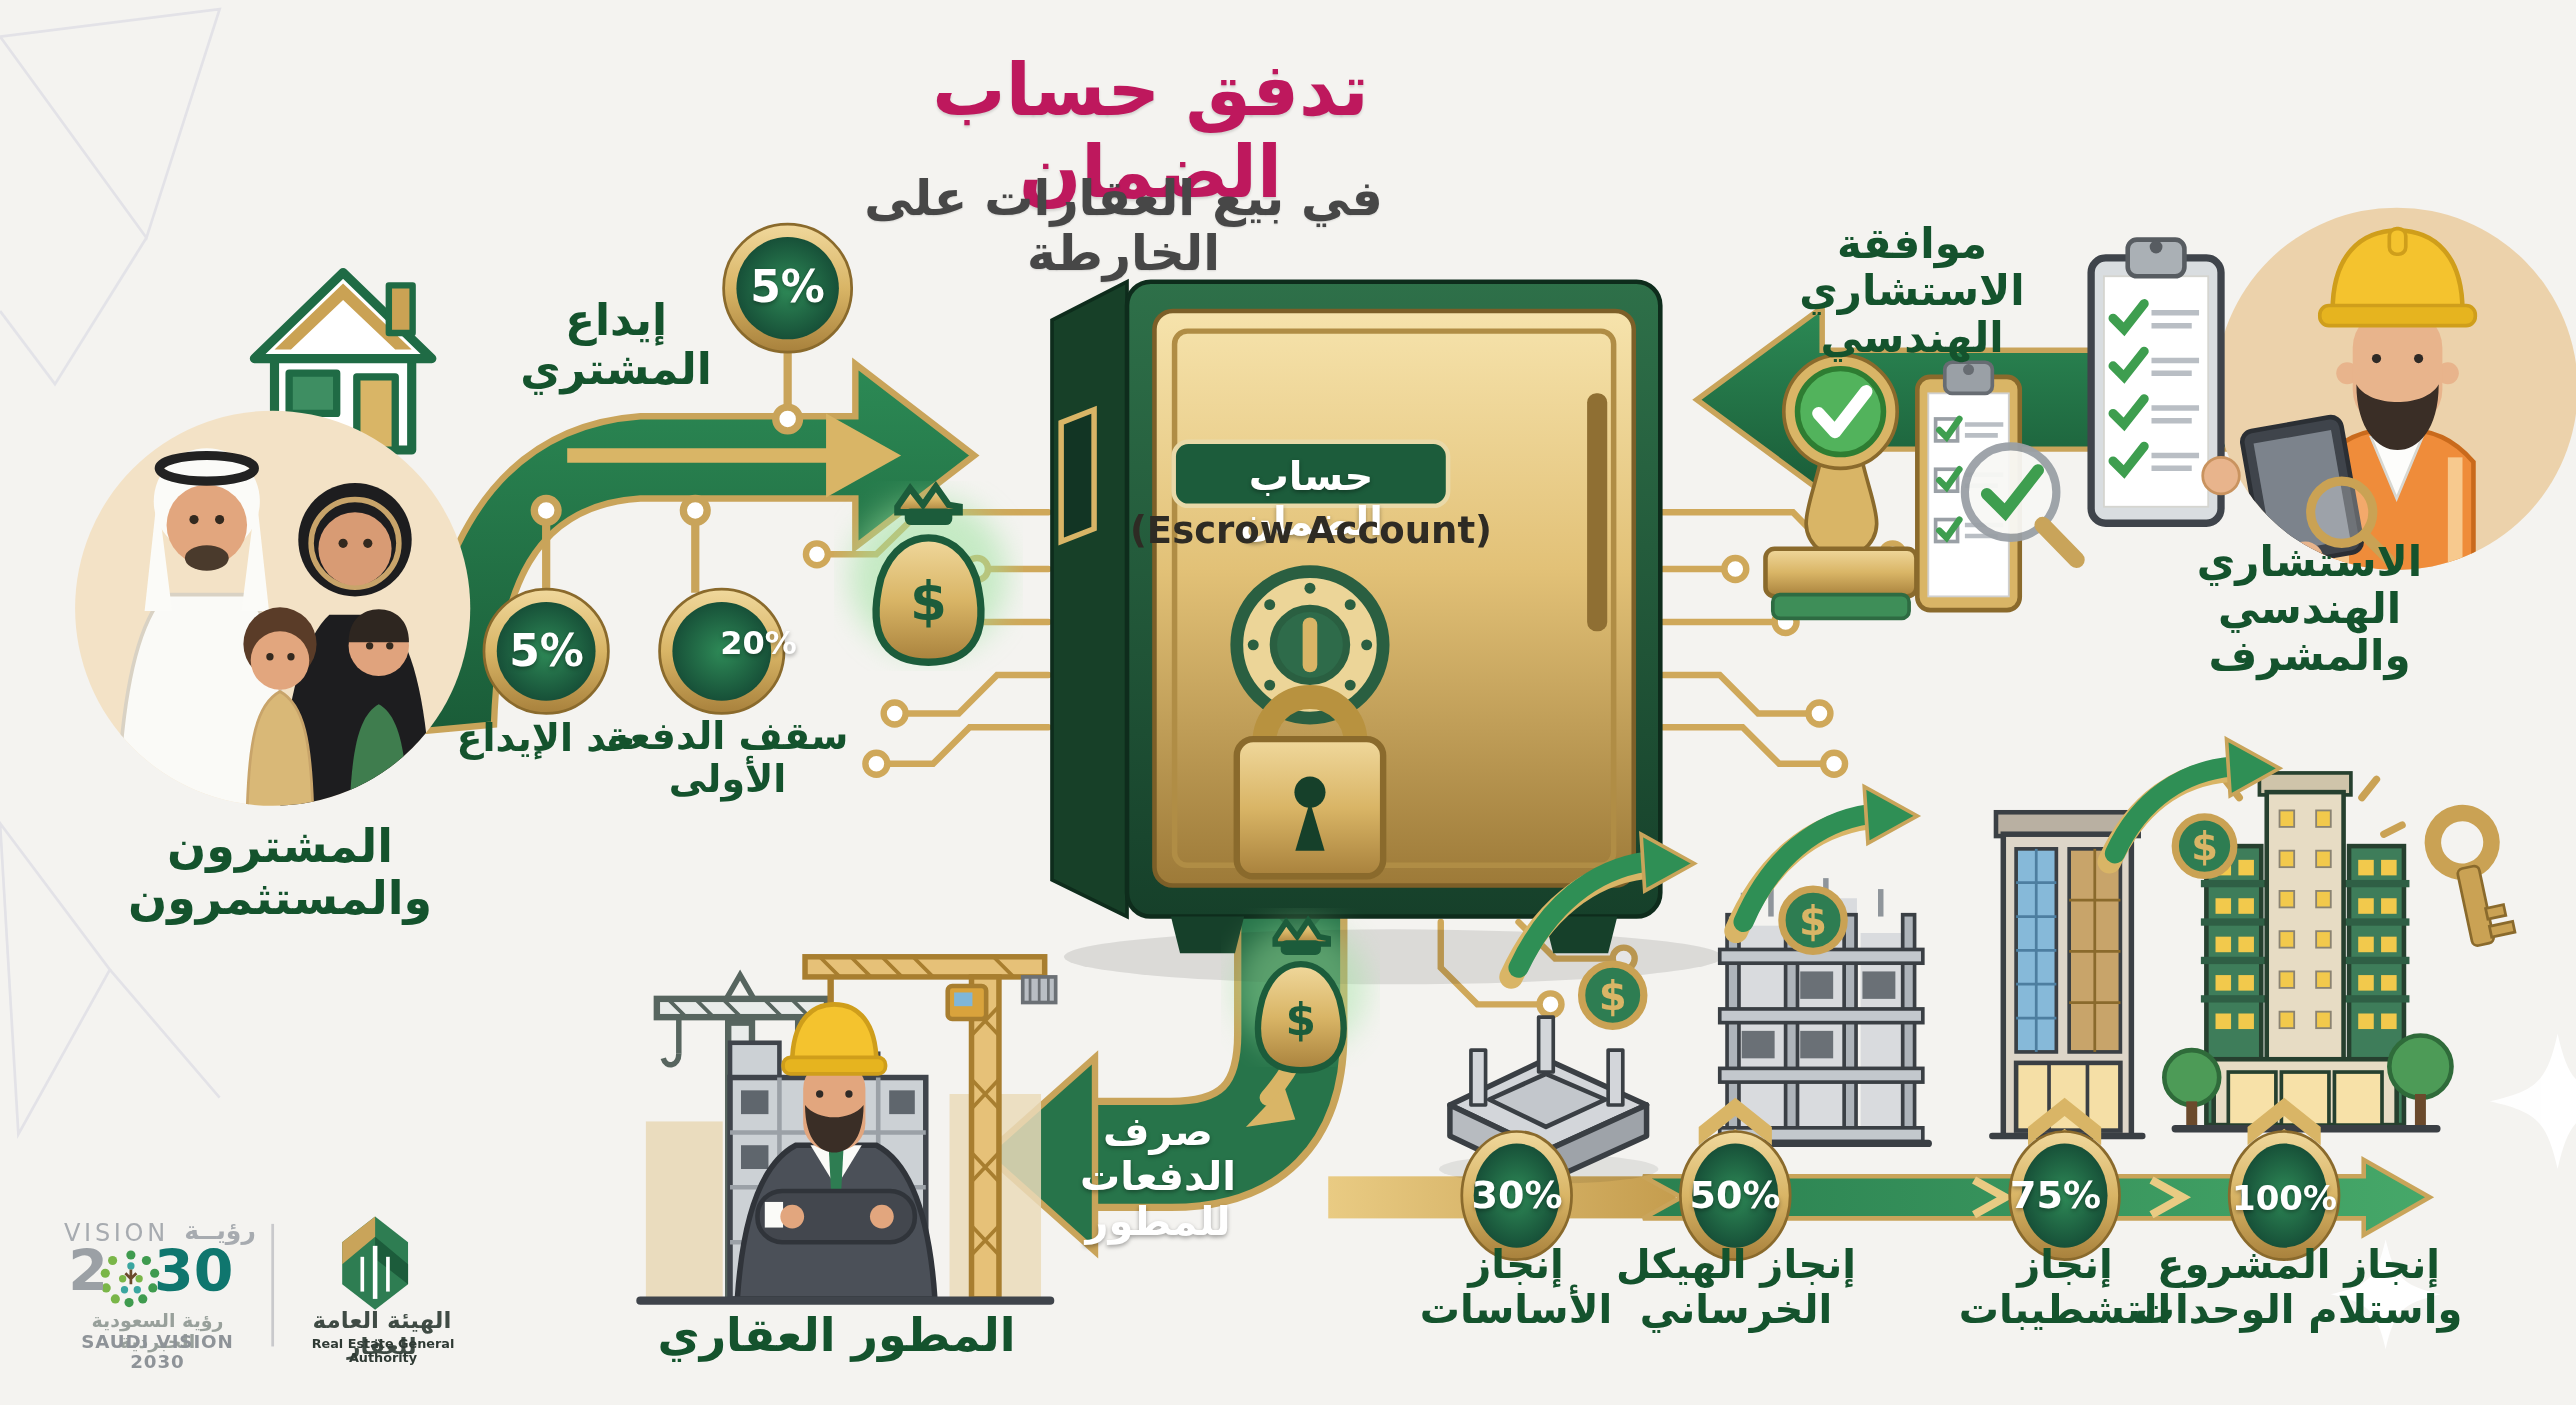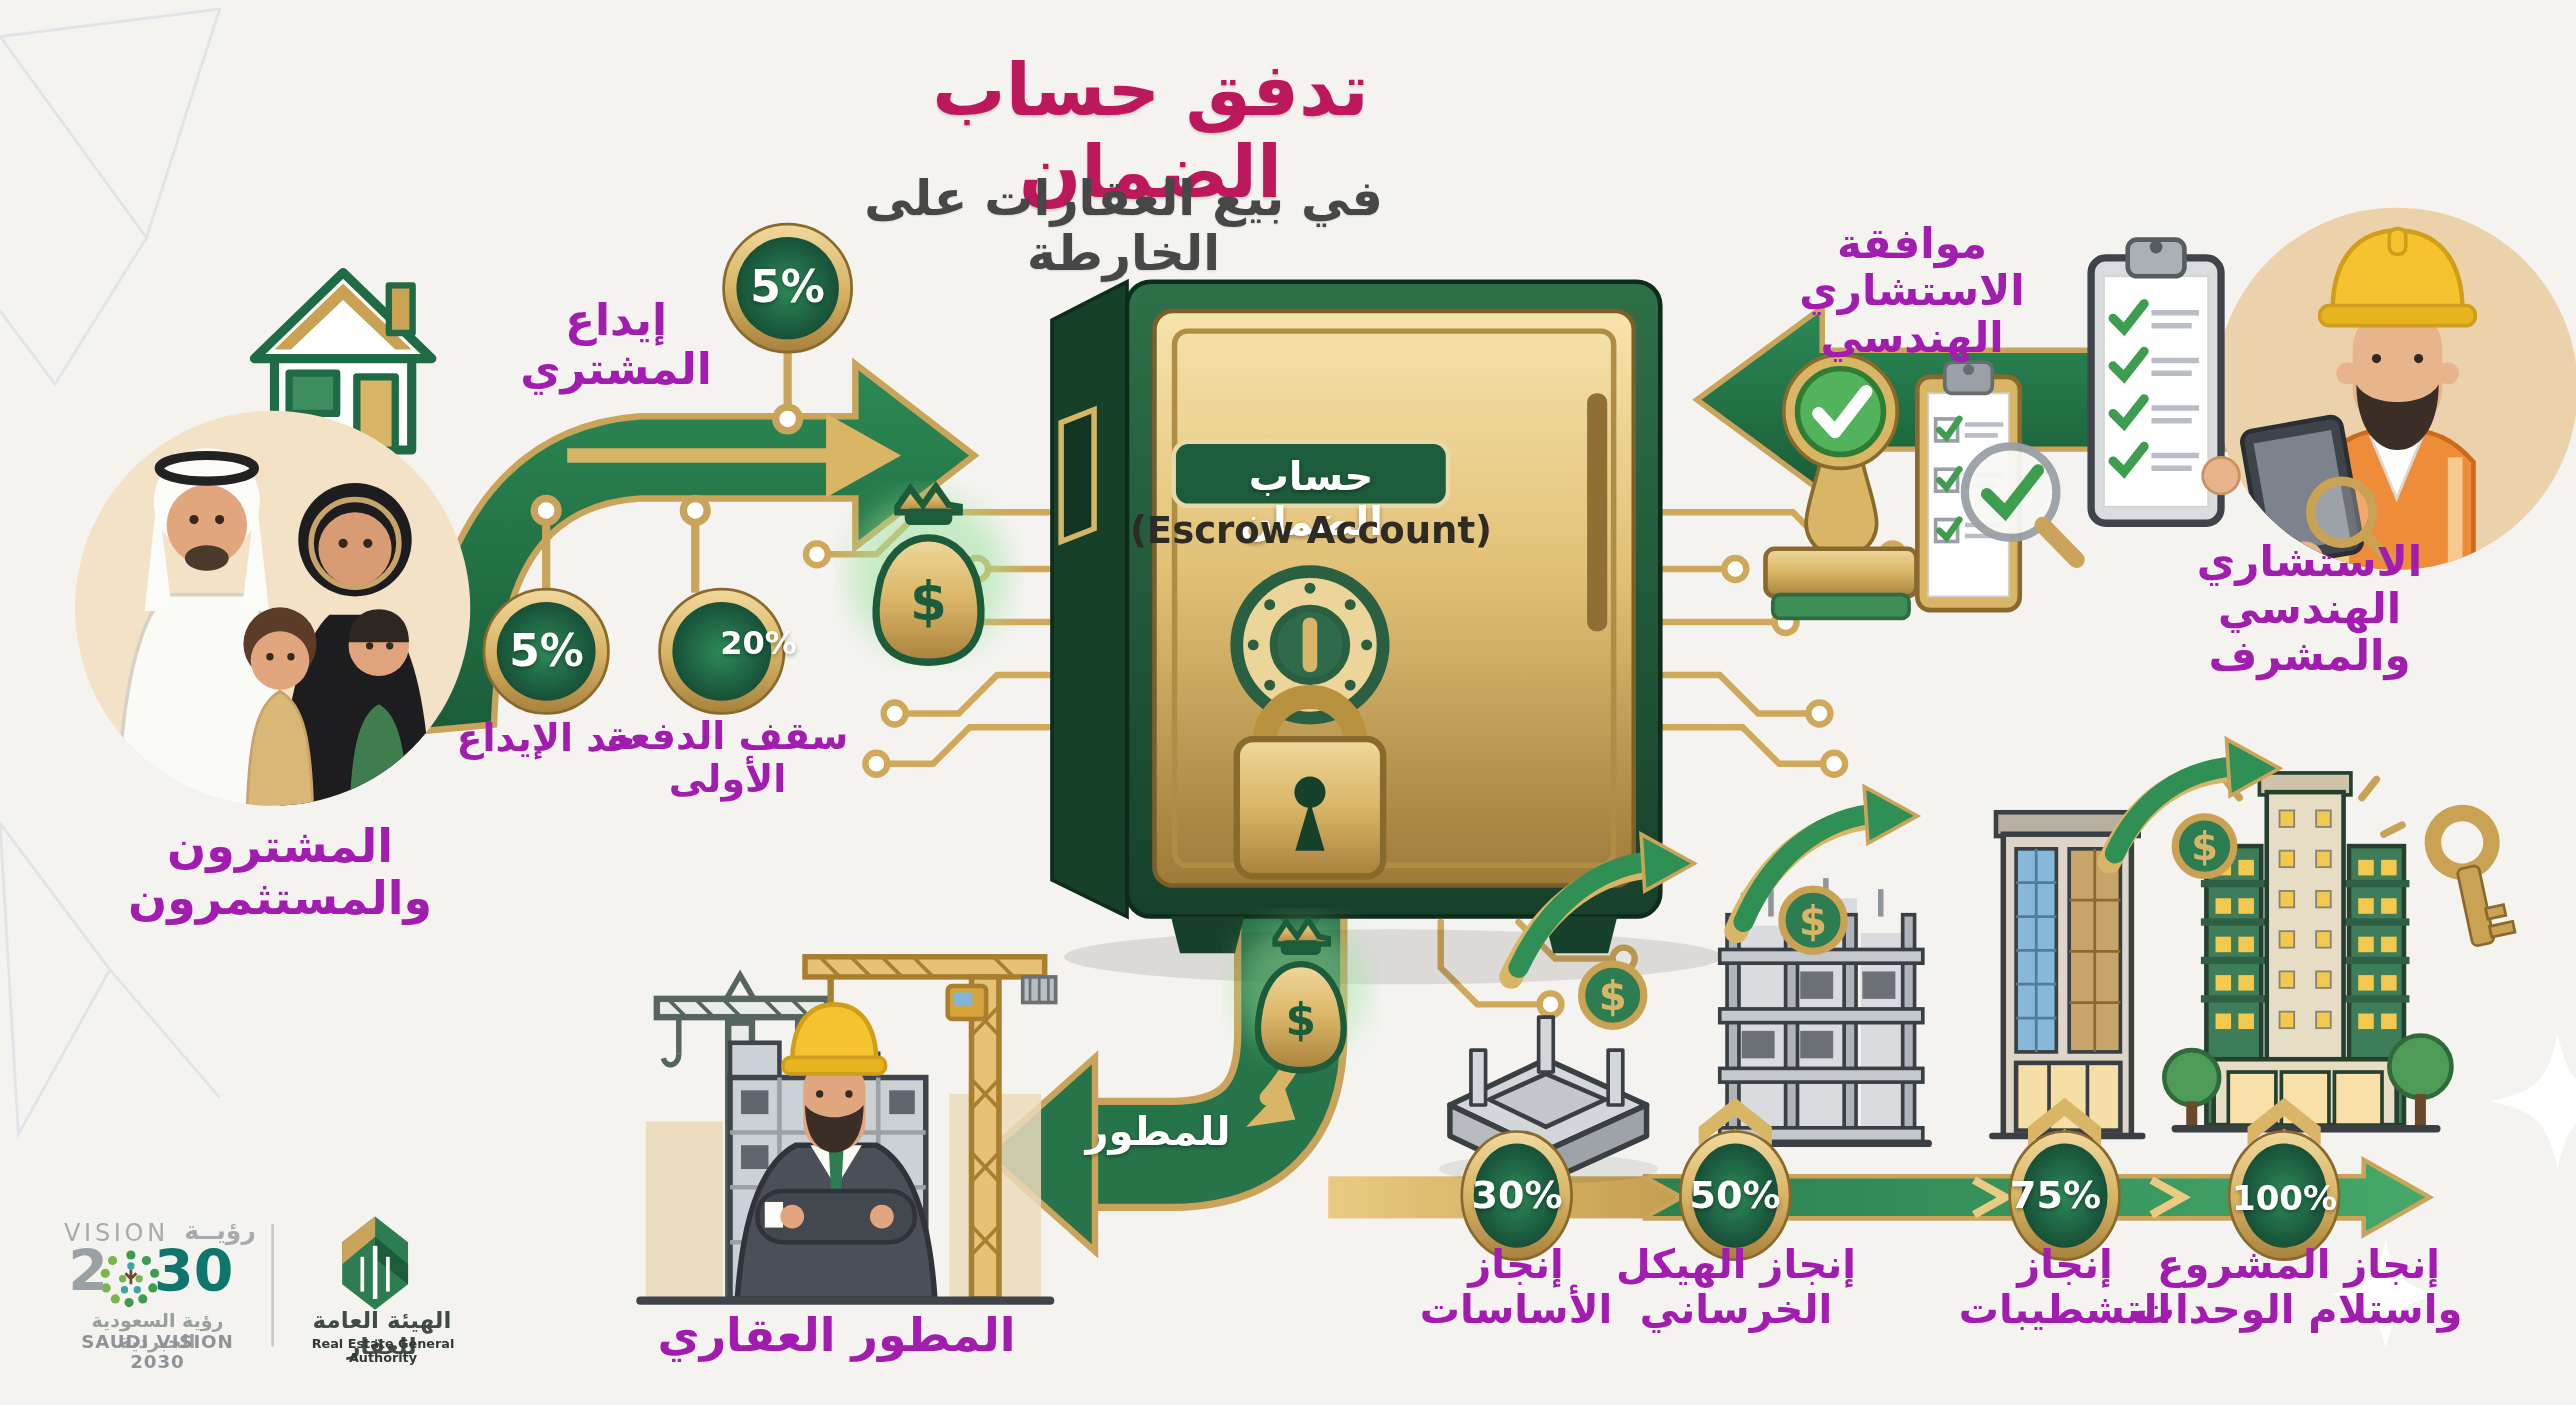--- a/index.html
+++ b/index.html
@@ -1,19 +1,19 @@
 <!DOCTYPE html>
 <html style="font-size:14.6px"><head>
 <meta charset="utf-8">
 <style>
   html,body{margin:0;padding:0;background:#e8e8e6;}
   #stage{position:relative;width:2576px;height:1405px;background:#f4f3f0;overflow:hidden;
          font-family:"DejaVu Sans",sans-serif;}
   #art{position:absolute;left:0;top:0;width:2576px;height:1405px;}
-  .t{position:absolute;font-weight:bold;text-align:center;color:#a21caf;line-height:1.12;z-index:5;}
+  .t{position:absolute;font-weight:bold;text-align:center;color:#14532d;line-height:1.12;z-index:5;}
   .white{color:#ffffff;text-shadow:0 1.8px 4.6px rgba(0,0,0,.35);}
   .green{color:#be185d;text-shadow:0 1.8px 2.7px rgba(0,0,0,.15);}
   .gray{color:#474747;text-shadow:0 0.9px 1.8px rgba(0,0,0,.12);}
   .svgtext{font-family:"DejaVu Sans",sans-serif;font-weight:bold;}
 </style>
 </head>
 <body>
 
 <div id="stage">
 
@@ -646,20 +646,21 @@
   <div>موافقة</div>
   <div>الاستشاري الهندسي</div>
 </div>
 
 <div class="t" style="left:2131px;top:538px;width:357px;font-size:42px;" dir="rtl">
   <div>الاستشاري الهندسي</div>
   <div>والمشرف</div>
 </div>
 
 <div class="t white" style="left:1023px;top:1109px;width:270px;font-size:40px;" dir="rtl">
+  <div>صرف الدفعات</div>
   <div>للمطور</div>
 </div>
 
 <div class="t" style="left:608px;top:1310px;width:457px;font-size:46px;" dir="rtl">المطور العقاري</div>
 
 <div class="t white" style="left:1462px;top:1174px;width:110px;font-size:38px;">30%</div>
 <div class="t" style="left:1379px;top:1242px;width:274px;font-size:40px;" dir="rtl">
   <div>إنجاز</div>
   <div>الأساسات</div>
 </div>

